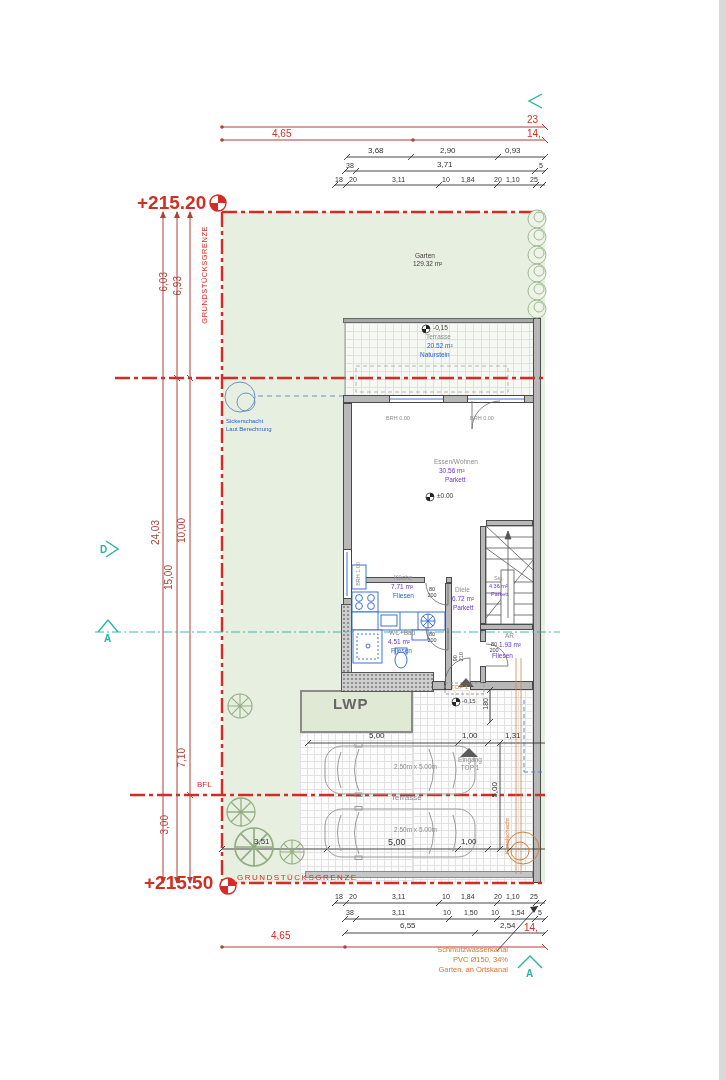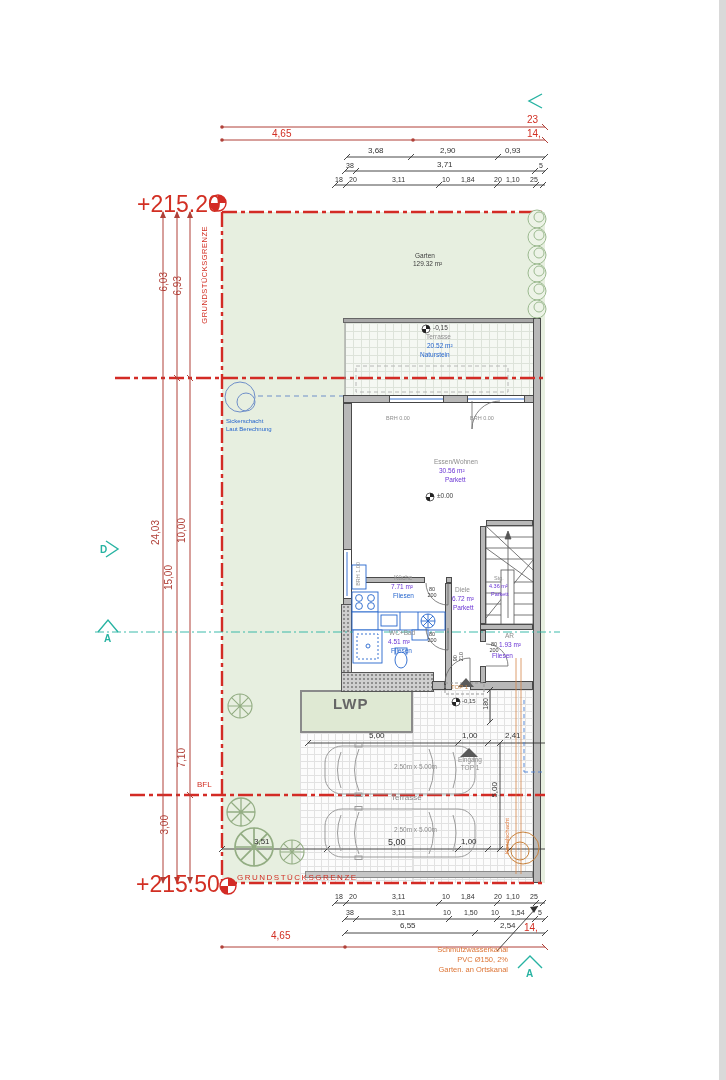--- a/index.html
+++ b/index.html
@@ -4,21 +4,21 @@
 <style>
   html,body{margin:0;padding:0;background:#fff;}
   #canvas{position:relative;width:726px;height:1080px;background:#ffffff;overflow:hidden;font-family:"Liberation Sans",sans-serif;}
   .abs{position:absolute;box-sizing:border-box;}
   .t{position:absolute;font-family:"Liberation Sans",sans-serif;color:#333;line-height:1.12;white-space:pre-line;z-index:6;}
   .g{color:#8d8d8d}.bl{color:#2565cd}.pu{color:#6a35d4}.rd{color:#d22f23}.dr{color:#b04038}
   .or{color:#dd7435}.te{color:#27b3a2}.dk{color:#3d3d3d}.tan{color:#bf8045}
   .f55{font-size:5.5px}.f6{font-size:6px}.f65{font-size:6.5px}.f7{font-size:7px}.f75{font-size:7.5px}
   .f8{font-size:8px}.f9{font-size:9px}.f10{font-size:10px}
   .f15{font-size:15px;font-weight:bold;letter-spacing:1px}
-  .f19{font-size:23px;font-weight:normal}
+  .f19{font-size:19px;font-weight:bold}
   .f21{font-size:21px;font-weight:bold;letter-spacing:.5px}
   .vt{writing-mode:vertical-rl;transform:rotate(180deg)}
   .ctr{text-align:center}.rt{text-align:right}
   .ls{letter-spacing:1.5px}
   .wall{position:absolute;background:#b8b8b8;border:1px solid #4a4a4a;z-index:3;box-sizing:border-box;}
   .win{position:absolute;background:#fff;border-top:1px solid #444;border-bottom:1px solid #444;z-index:3;box-sizing:border-box;}
   .winv{position:absolute;background:#fff;border-left:1px solid #444;border-right:1px solid #444;z-index:3;box-sizing:border-box;}
   .peb{position:absolute;background-color:#cfcfcf;background-image:radial-gradient(circle,#8f8f8f 1px,transparent 1.4px);background-size:4px 4px;border:1px solid #555;z-index:3;box-sizing:border-box;}
   .grid{background-image:linear-gradient(#e2e2e2 1px,transparent 1px),linear-gradient(90deg,#e2e2e2 1px,transparent 1px);background-size:7px 7px;background-color:#fcfcfc;}
   .tgrid{background-image:linear-gradient(#dde3da 1px,transparent 1px),linear-gradient(90deg,#dde3da 1px,transparent 1px);background-size:8px 8px;background-color:#f5f8f3;}
@@ -272,21 +272,21 @@
   <span class="t f7" style="left:335px;top:176px">18</span>
   <span class="t f7" style="left:349px;top:176px">20</span>
   <span class="t f7" style="left:392px;top:176px">3,11</span>
   <span class="t f7" style="left:442px;top:176px">10</span>
   <span class="t f7" style="left:461px;top:176px">1,84</span>
   <span class="t f7" style="left:494px;top:176px">20</span>
   <span class="t f7" style="left:506px;top:176px">1,10</span>
   <span class="t f7" style="left:530px;top:176px">25</span>
 
   <span class="t f19 rd" style="left:137px;top:192px">+215.20</span>
-  <span class="t f19 rd" style="left:136px;top:872px">+215.50</span>
+  <span class="t f19 rd" style="left:144px;top:872px">+215.50</span>
 
   <span class="t f75 rd vt" style="left:201px;top:226px;letter-spacing:.5px">GRUNDSTÜCKSGRENZE</span>
   <span class="t f8 rd ls" style="left:237px;top:874px">GRUNDSTÜCKSGRENZE</span>
   <span class="t f8 rd" style="left:197px;top:781px">BFL</span>
 
   <span class="t f10 dr vt" style="left:158px;top:272px">6,03</span>
   <span class="t f10 dr vt" style="left:172px;top:276px">6,93</span>
   <span class="t f10 dr vt" style="left:150px;top:520px">24,03</span>
   <span class="t f10 dr vt" style="left:163px;top:565px">15,00</span>
   <span class="t f10 dr vt" style="left:176px;top:518px">10,00</span>
@@ -345,21 +345,21 @@
   <span class="t f6 tan" style="left:451px;top:684px">TOP 1</span>
   <span class="t f6 dk" style="left:462px;top:698px">-0,15</span>
   <span class="t f65 g ctr" style="left:450px;top:756px;width:40px">Eingang</span>
   <span class="t f65 g ctr" style="left:450px;top:764px;width:40px">TOP 1</span>
 
   <span class="t f8 g" style="left:391px;top:794px">Terrasse</span>
   <span class="t f65 g" style="left:394px;top:763px">2.50m x 5.00m</span>
   <span class="t f65 g" style="left:394px;top:826px">2.50m x 5.00m</span>
   <span class="t f8" style="left:369px;top:732px">5,00</span>
   <span class="t f8" style="left:462px;top:732px">1,00</span>
-  <span class="t f8" style="left:505px;top:732px">2,41</span>
+  <span class="t f8" style="left:505px;top:732px">1,31</span>
   <span class="t f8" style="left:254px;top:838px">3,51</span>
   <span class="t f9" style="left:388px;top:837px">5,00</span>
   <span class="t f8" style="left:461px;top:838px">1,00</span>
   <span class="t f8 vt" style="left:491px;top:782px">5,00</span>
 
   <span class="t f15 dk" style="left:333px;top:696px;color:#666">LWP</span>
   <span class="t f6 bl" style="left:226px;top:418px">Sickerschacht</span>
   <span class="t f6 bl" style="left:226px;top:426px">Laut Berechnung</span>
   <span class="t f6 or vt" style="left:504px;top:818px">Kanalschacht</span>
 
@@ -377,16 +377,16 @@
   <span class="t f7" style="left:464px;top:909px">1,50</span>
   <span class="t f7" style="left:491px;top:909px">10</span>
   <span class="t f7" style="left:511px;top:909px">1,54</span>
   <span class="t f7" style="left:538px;top:909px">5</span>
   <span class="t f8" style="left:400px;top:922px">6,55</span>
   <span class="t f8" style="left:500px;top:922px">2,54</span>
   <span class="t f10 rd" style="left:271px;top:930px">4,65</span>
   <span class="t f10 rd" style="left:524px;top:922px">14,</span>
 
   <span class="t f75 or rt" style="left:418px;top:946px;width:90px">Schmutzwasserkanal</span>
-  <span class="t f75 or rt" style="left:418px;top:956px;width:90px">PVC Ø150, 2%</span>
+  <span class="t f75 or rt" style="left:418px;top:956px;width:90px">PVC Ø150, 34%</span>
   <span class="t f75 or rt" style="left:418px;top:966px;width:90px">Garten. an Ortskanal</span>
 
 </div>
 
 </body></html>

